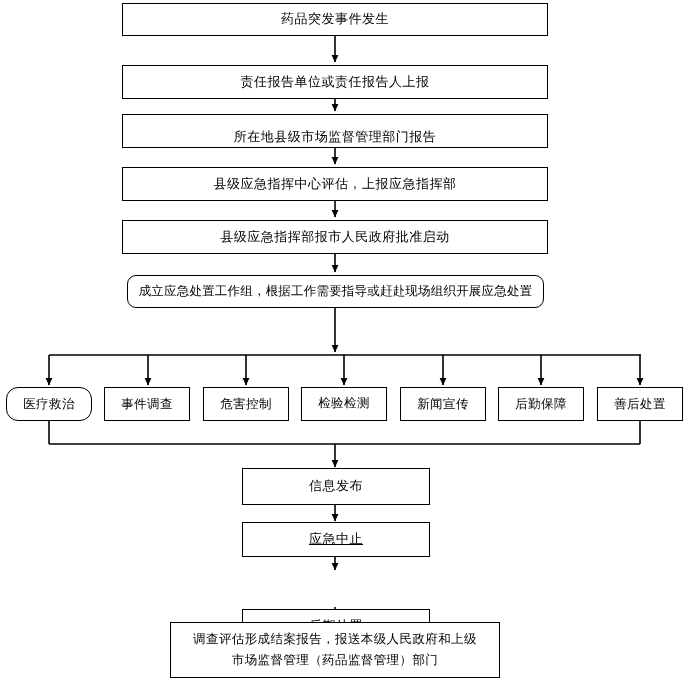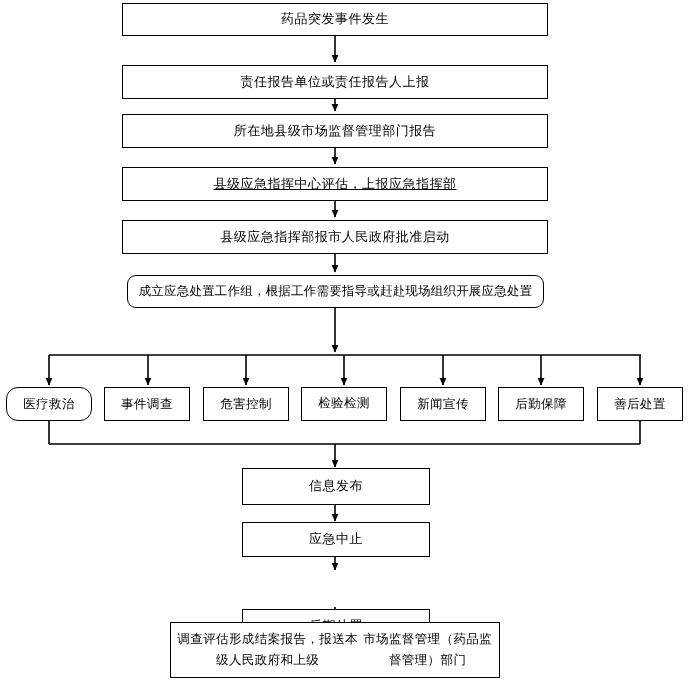--- a/index.html
+++ b/index.html
@@ -103,25 +103,25 @@
   </svg>
 
   <div class="node main-step" style="left:122px; top:3px; width:426px; height:33px;">
     <span>药品突发事件发生</span>
   </div>
 
   <div class="node main-step" style="left:122px; top:65px; width:426px; height:34px;">
     <span>责任报告单位或责任报告人上报</span>
   </div>
 
-  <div class="node main-step" style="left:122px; top:114px; width:426px; height:34px;">
+  <div class="node main-step" style="left:122px; top:114px; width:426px; height:34px;align-items:flex-end;">
     <span>所在地县级市场监督管理部门报告</span>
   </div>
 
-  <div class="node main-step" style="left:122px; top:167px; width:426px; height:34px;text-decoration:underline;">
+  <div class="node main-step" style="left:122px; top:167px; width:426px; height:34px;">
     <span>县级应急指挥中心评估，上报应急指挥部</span>
   </div>
 
   <div class="node main-step" style="left:122px; top:220px; width:426px; height:34px;">
     <span>县级应急指挥部报市人民政府批准启动</span>
   </div>
 
   <div class="node wide-step" style="left:127px; top:275px; width:417px; height:33px;border-radius:9px;">
     <span>成立应急处置工作组，根据工作需要指导或赶赴现场组织开展应急处置</span>
   </div>
@@ -151,26 +151,26 @@
   </div>
 
   <div class="node branch-node" style="left:597px; top:387px; width:86px; height:34px;">
     <span>善后处置</span>
   </div>
 
   <div class="node closing-step" style="left:242px; top:468px; width:188px; height:37px;">
     <span>信息发布</span>
   </div>
 
-  <div class="node closing-step" style="left:242px; top:522px; width:188px; height:35px;">
+  <div class="node closing-step" style="left:242px; top:522px; width:188px; height:35px;text-decoration:underline;">
     <span>应急中止</span>
   </div>
 
   <div class="node closing-step" style="left:242px; top:572px; width:188px; height:35px;margin-top:37px;">
     <span>后期处置</span>
   </div>
 
-  <div class="node final-node" style="left:170px; top:622px; width:330px; height:56px; ">
+  <div class="node final-node" style="left:170px; top:622px; width:330px; height:56px; flex-direction:column;">
     <span>调查评估形成结案报告，报送本级人民政府和上级</span>
     <span>市场监督管理（药品监督管理）部门</span>
   </div>
 
 </div>
 
 </body></html>

